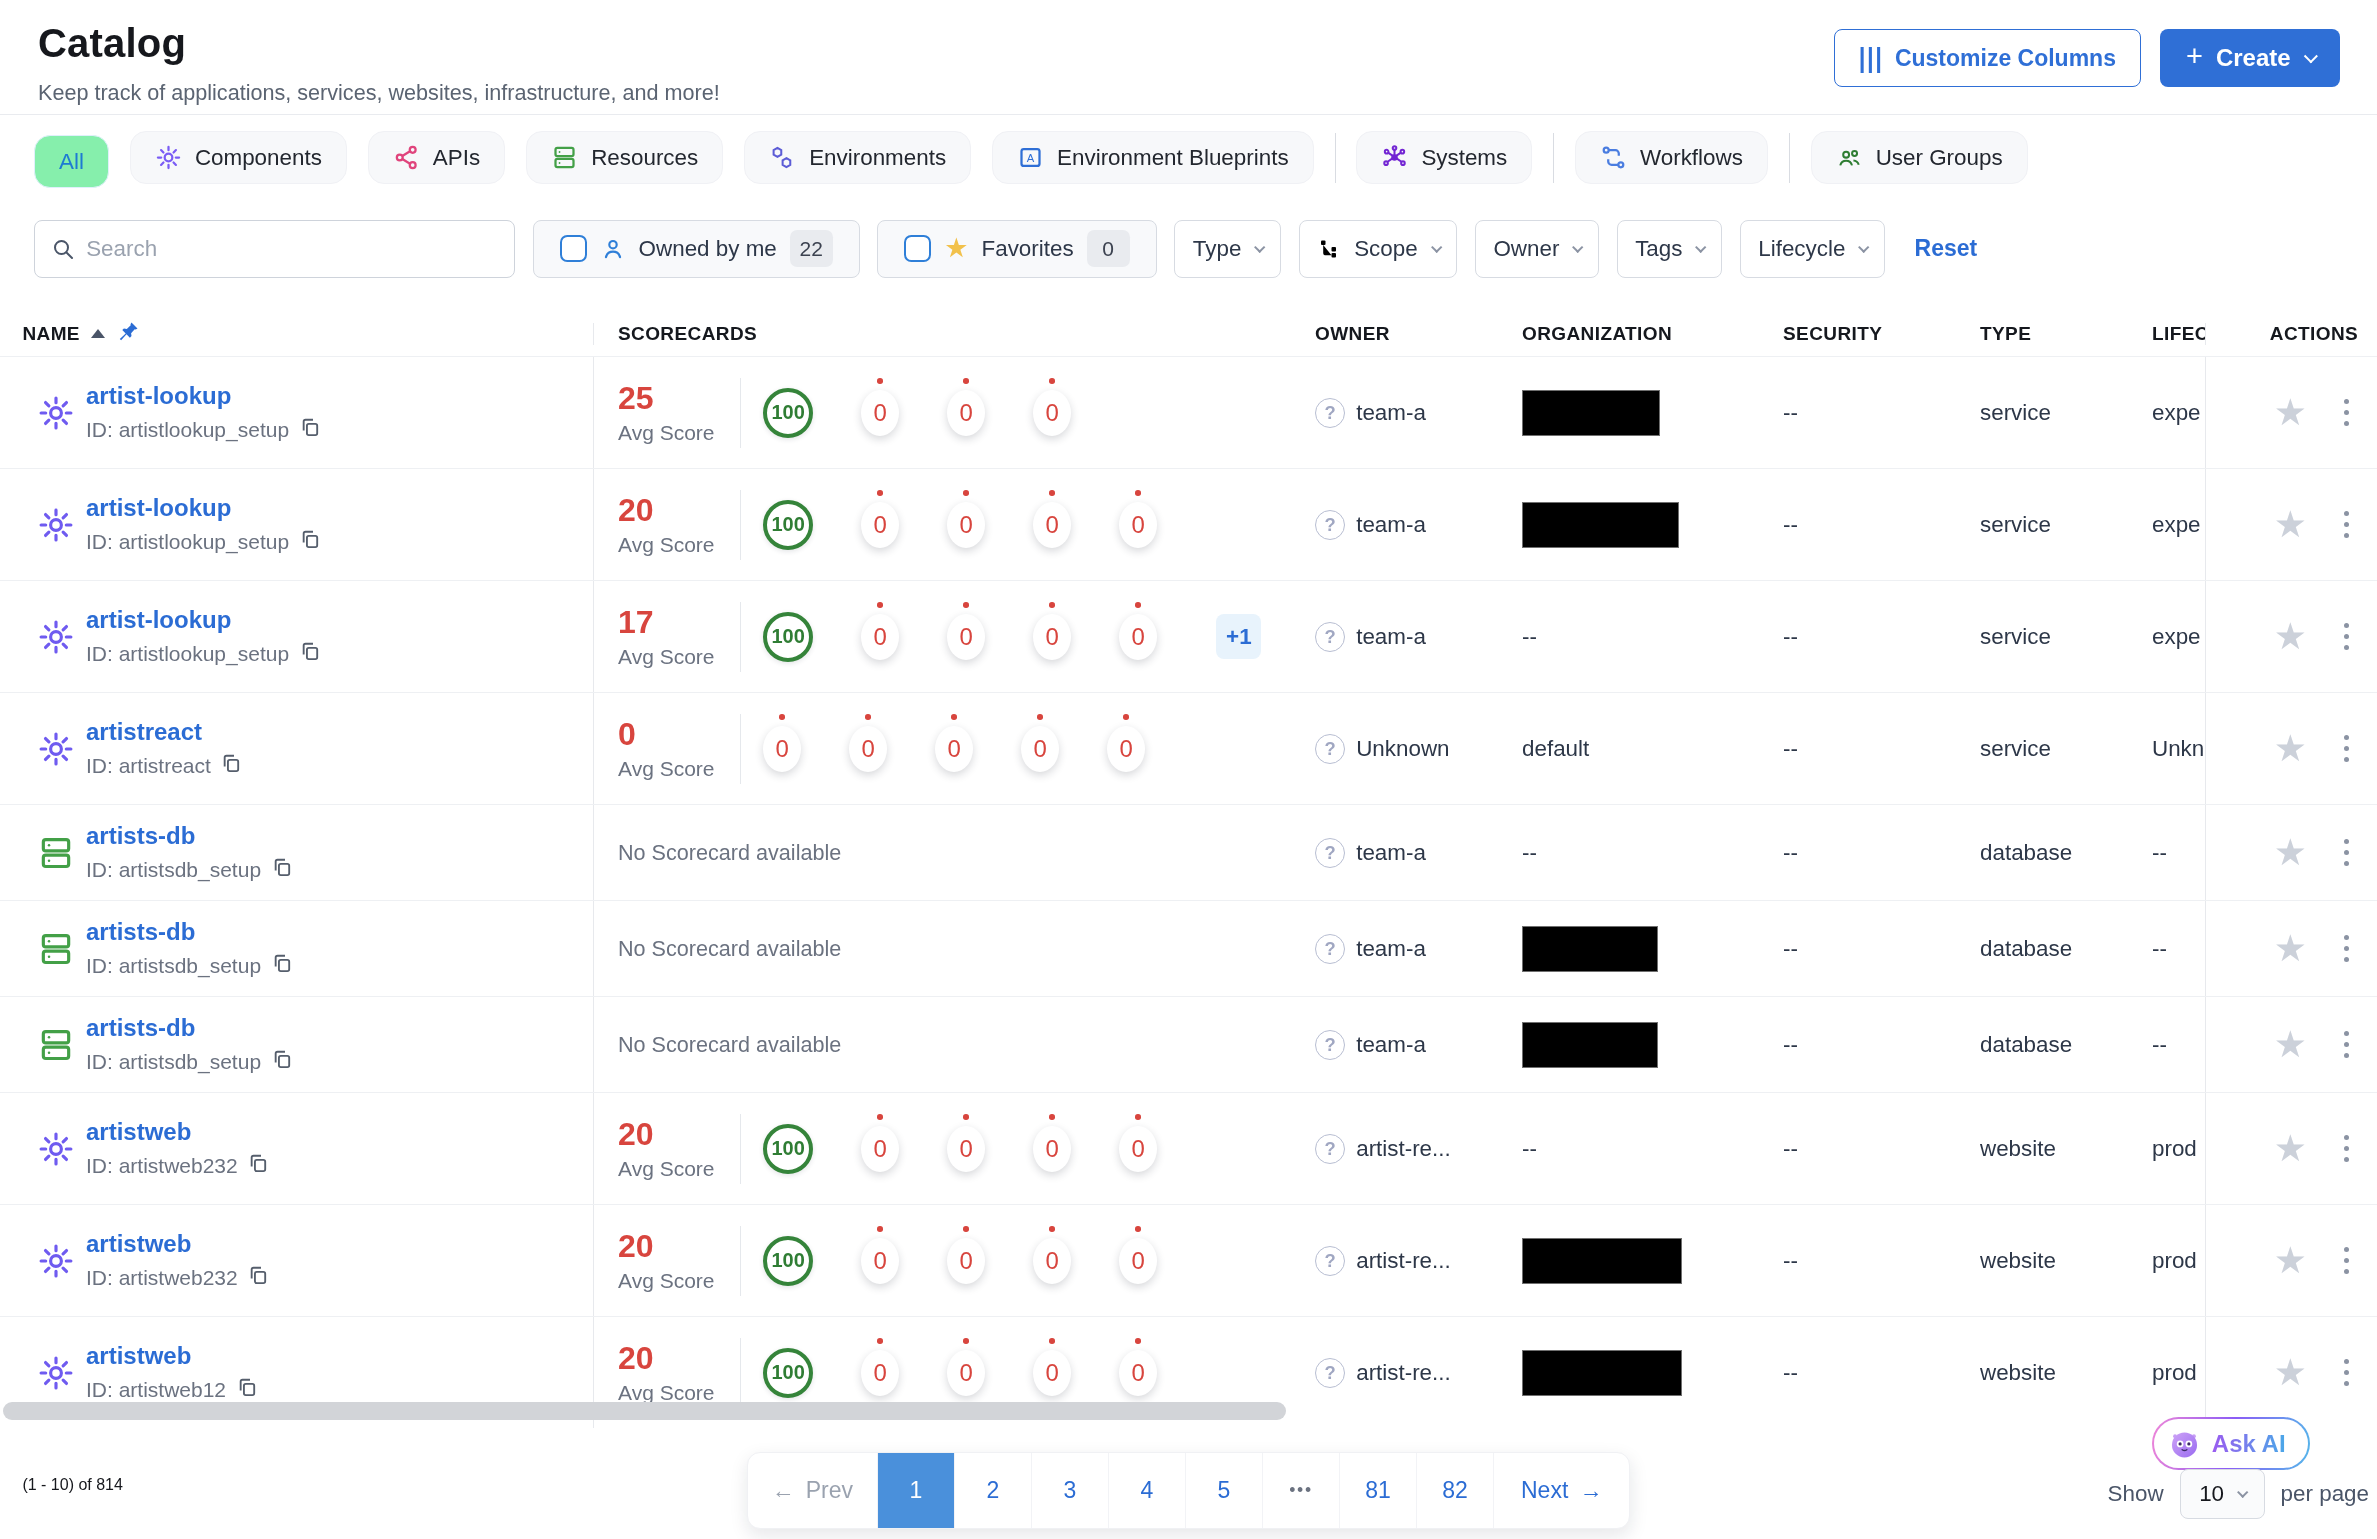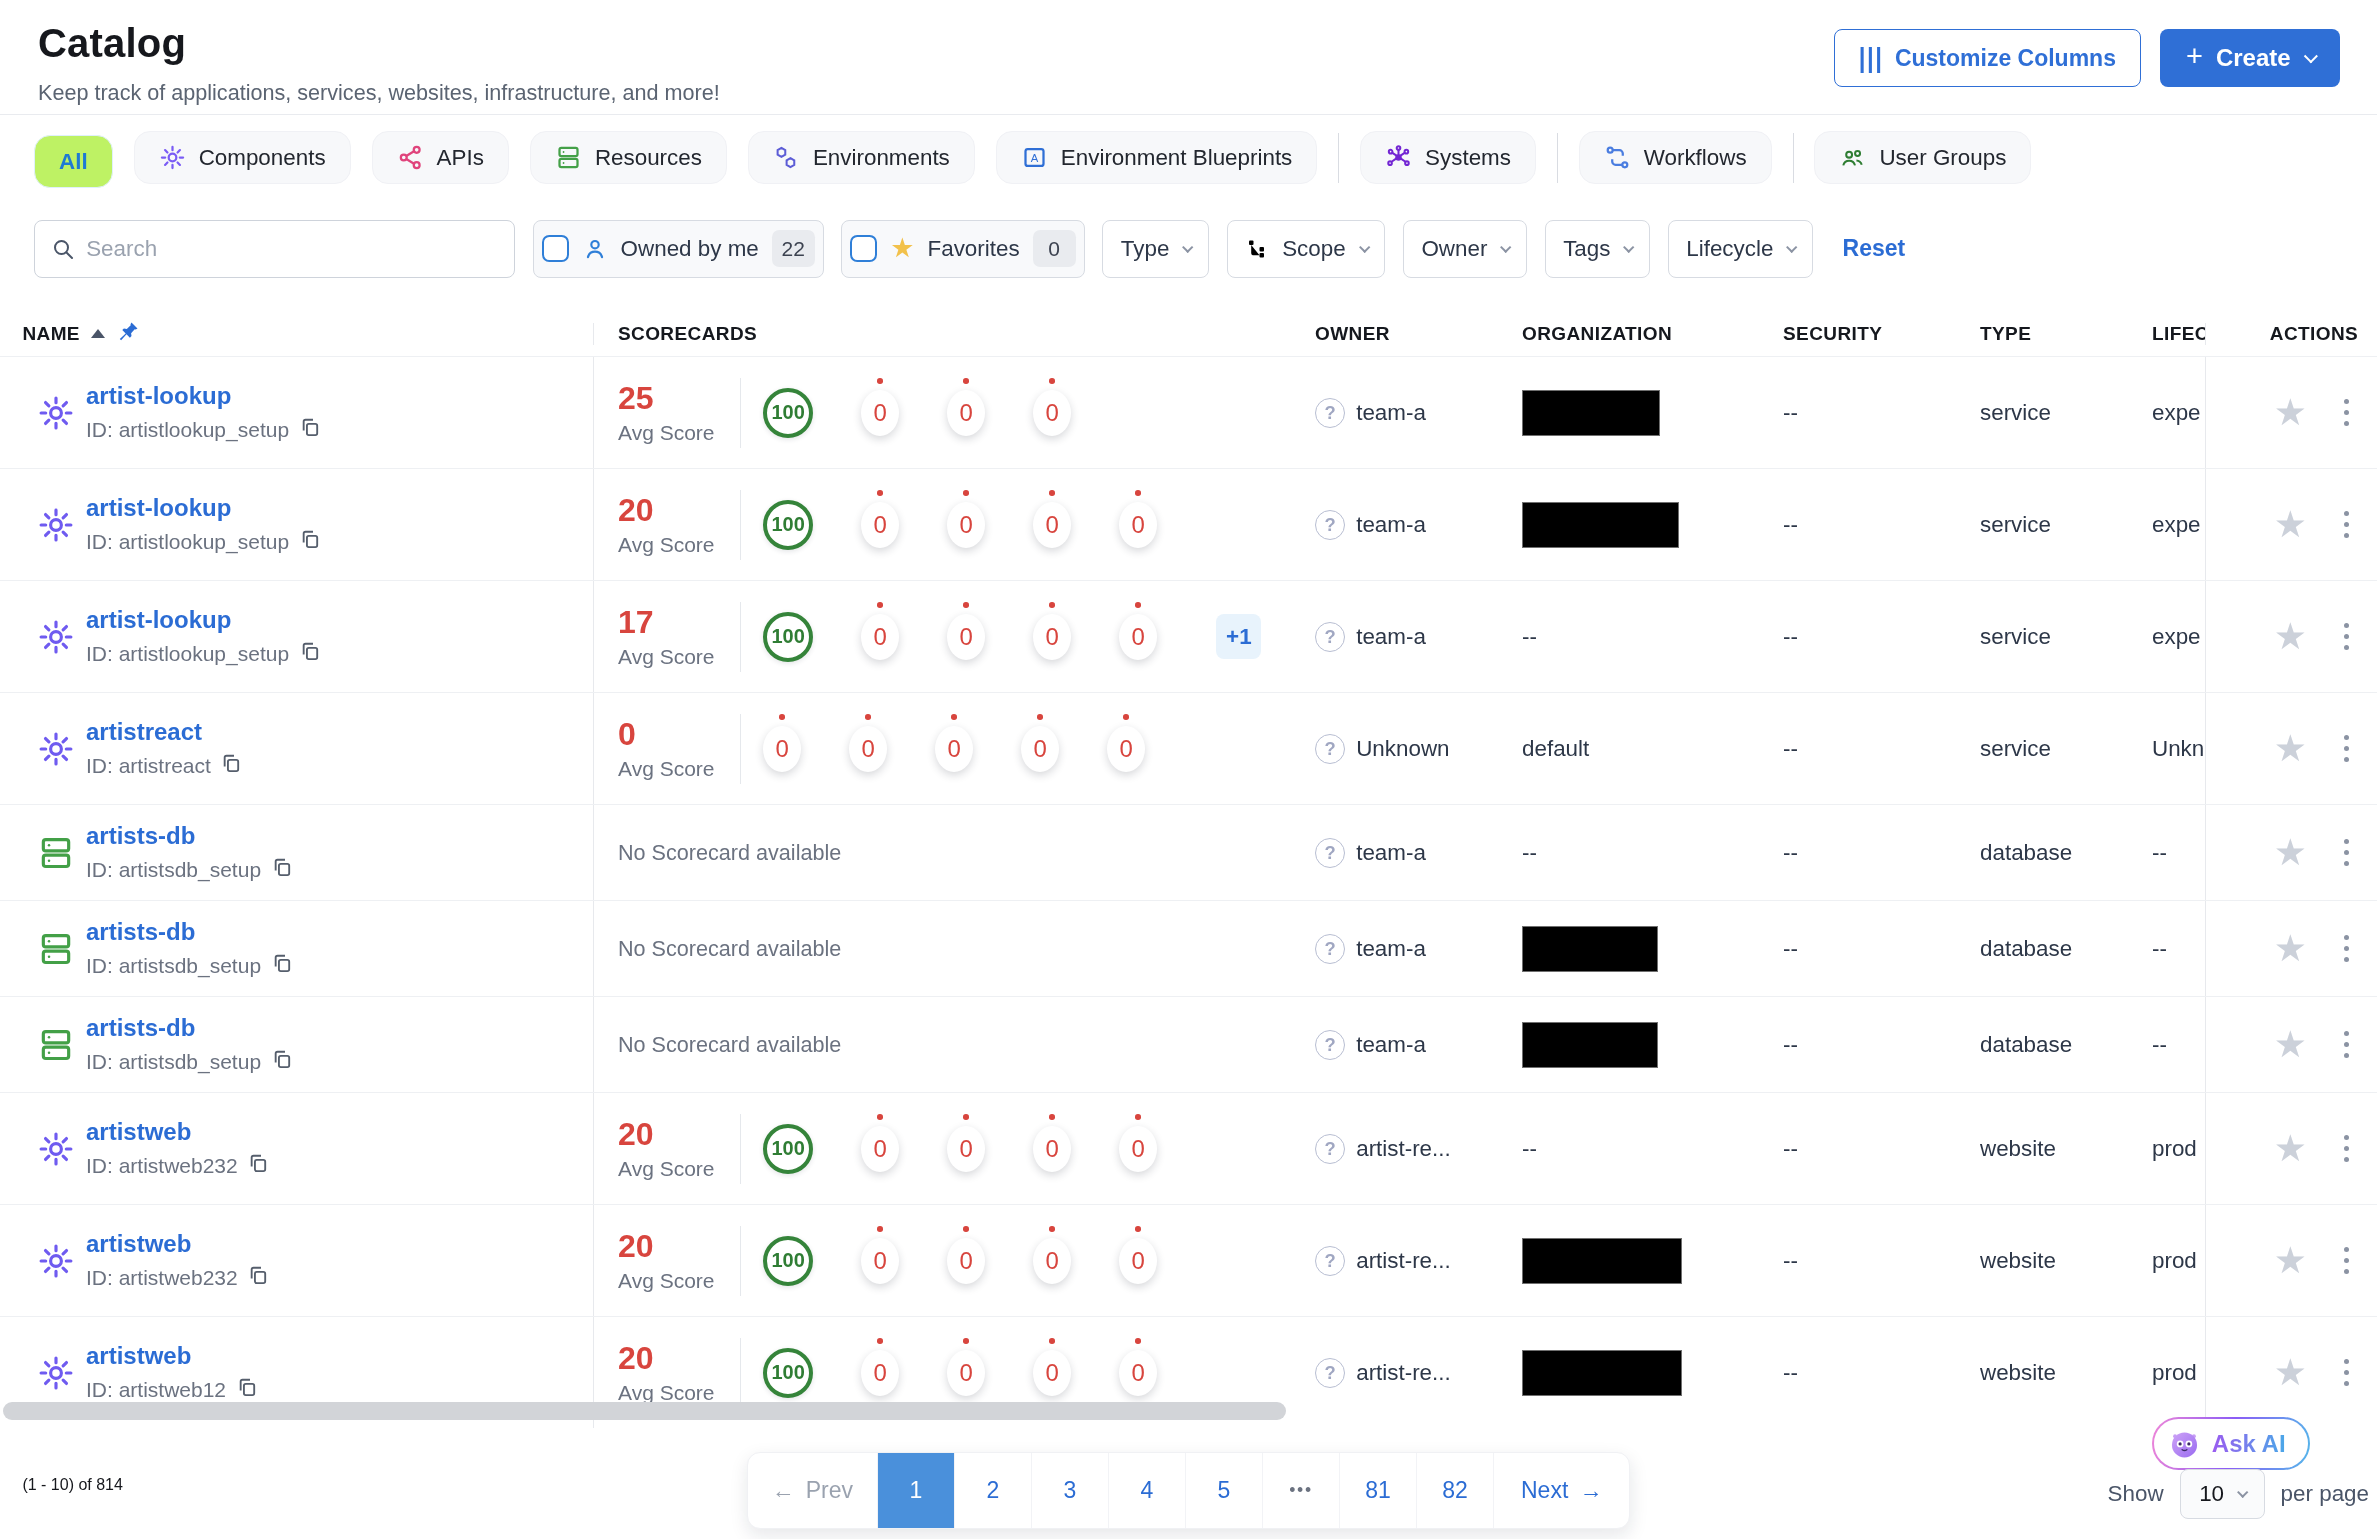--- a/index.html
+++ b/index.html
@@ -14,31 +14,31 @@
   .btn-outline { height:58px; padding:0 24px; border:1.6px solid #2f6fd6; border-radius:8px; background:#fff; color:#2f6fd6; font-size:23px; font-weight:700; display:flex; align-items:center; gap:11.2px; cursor:pointer; }
   .cols-glyph { font-weight:700; letter-spacing:1.6px; font-size:24px; transform:scaleY(1.15); }
   .btn-primary { height:58px; padding:0 26px; border:none; border-radius:8px; background:#2f6fd6; color:#fff; font-size:24px; font-weight:700; display:flex; align-items:center; gap:13px; cursor:pointer; }
   .plus-glyph { font-size:29px; font-weight:400; line-height:1; margin-top:-2.4px; }
   .chev { width:10.4px; height:10.4px; border-right:2.4px solid currentColor; border-bottom:2.4px solid currentColor; transform:rotate(45deg) translateY(-2.4px); display:inline-block; }
   .chev.small { width:8px; height:8px; border-width:2px; }
 
   
   .tabs { position:absolute; top:115px; left:0; right:0; height:85px; display:flex; align-items:center; padding-left:34px; gap:21px; }
   .tab { height:53px; padding:0 24px; border-radius:16px; background:#f7f8fa; border:0.8px solid #f0f1f5; display:flex; align-items:center; gap:13px; font-size:22.4px; color:#23272f; cursor:pointer; white-space:nowrap; }
-  .tab.active { background:#bef264; border-color:#e0f0fb; color:#1e7ad3; font-weight:700;margin-top:8px; }
+  .tab.active { background:#86efac; border-color:#e0f0fb; color:#1e7ad3; font-weight:400;margin-top:8px; }
   .tab .ticon { width:27px; height:27px; display:inline-flex; }
   .tab .ticon svg { width:27px; height:27px; }
   .tab-divider { width:0.8px; height:50px; background:#d9dce2; }
 
   
   .filters { position:absolute; top:210px; left:0; right:0; height:77px; display:flex; align-items:center; padding-left:34px; gap:17.6px; }
   .search-box { width:481px; height:58px; border:0.8px solid #ced3db; border-radius:8px; display:flex; align-items:center; padding:0 16px; gap:11.2px; background:#fff; }
   .search-box input { border:none; outline:none; font-size:22.4px; color:#2d3748; width:100%; font-family:"Liberation Sans",sans-serif; }
   .search-box input::placeholder { color:#9aa2af; }
-  .filter-chip { height:58px; border:0.8px solid #d7dbe2; background:#f8f9fb; border-radius:8px; display:flex; align-items:center; gap:13px; padding:0 8px; cursor:pointer; }
+  .filter-chip { height:58px; border:0.8px solid #d7dbe2; background:#f8f9fb; border-radius:8px; display:flex; align-items:center; gap:13px; padding:0 26px; cursor:pointer; }
   .checkbox { width:27px; height:27px; border:2.4px solid #2f7fd8; border-radius:7.2px; background:#fff; flex:0 0 auto; }
   .chip-label { font-size:22.4px; color:#2d3748; }
   .count-badge { min-width:43px; height:37px; border-radius:7.2px; background:#e9ebef; color:#3c4250; font-size:21px; display:flex; align-items:center; justify-content:center; padding:0 9.6px; }
   .dropdown { height:58px; border:0.8px solid #d7dbe2; background:#fff; border-radius:8px; display:flex; align-items:center; gap:13px; padding:0 17.6px; font-size:22.4px; color:#2d3748; cursor:pointer; }
   .dropdown .chev { color:#8b93a3; }
   .reset-link { font-size:23px; font-weight:700; color:#2b6cd4; margin-left:12px; cursor:pointer; }
   .star-glyph { color:#f2c14b; font-size:27px; line-height:1; }
 
   
   .table { position:absolute; top:311px; left:0; width:2377px; }

